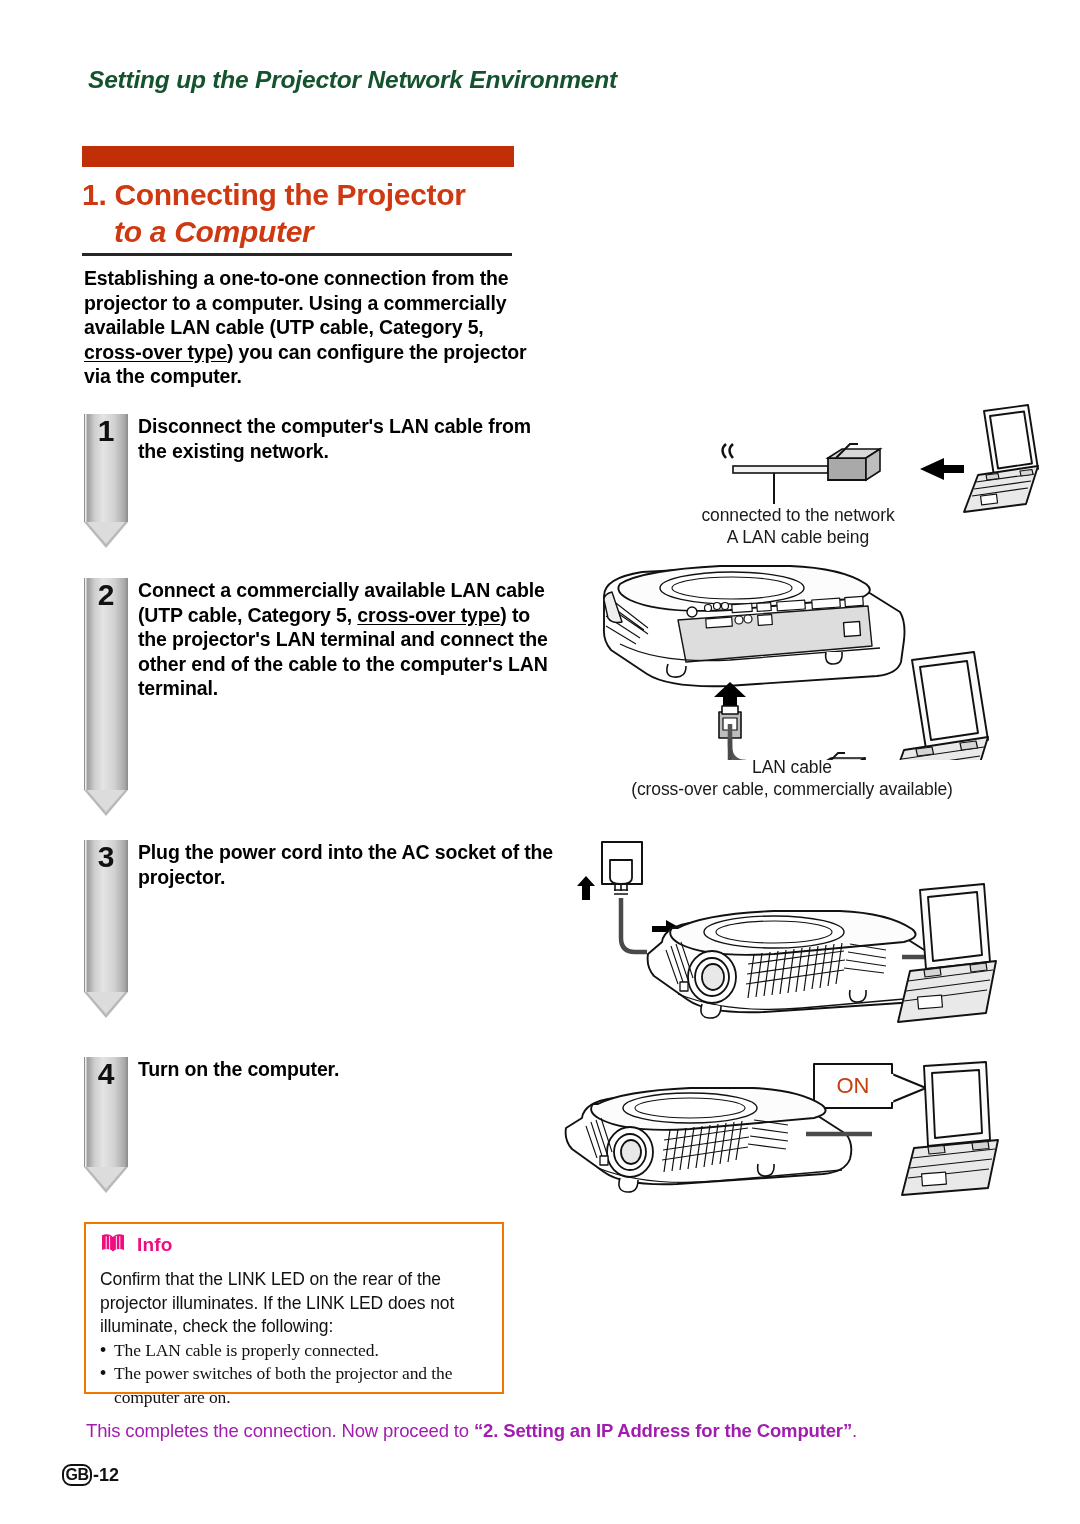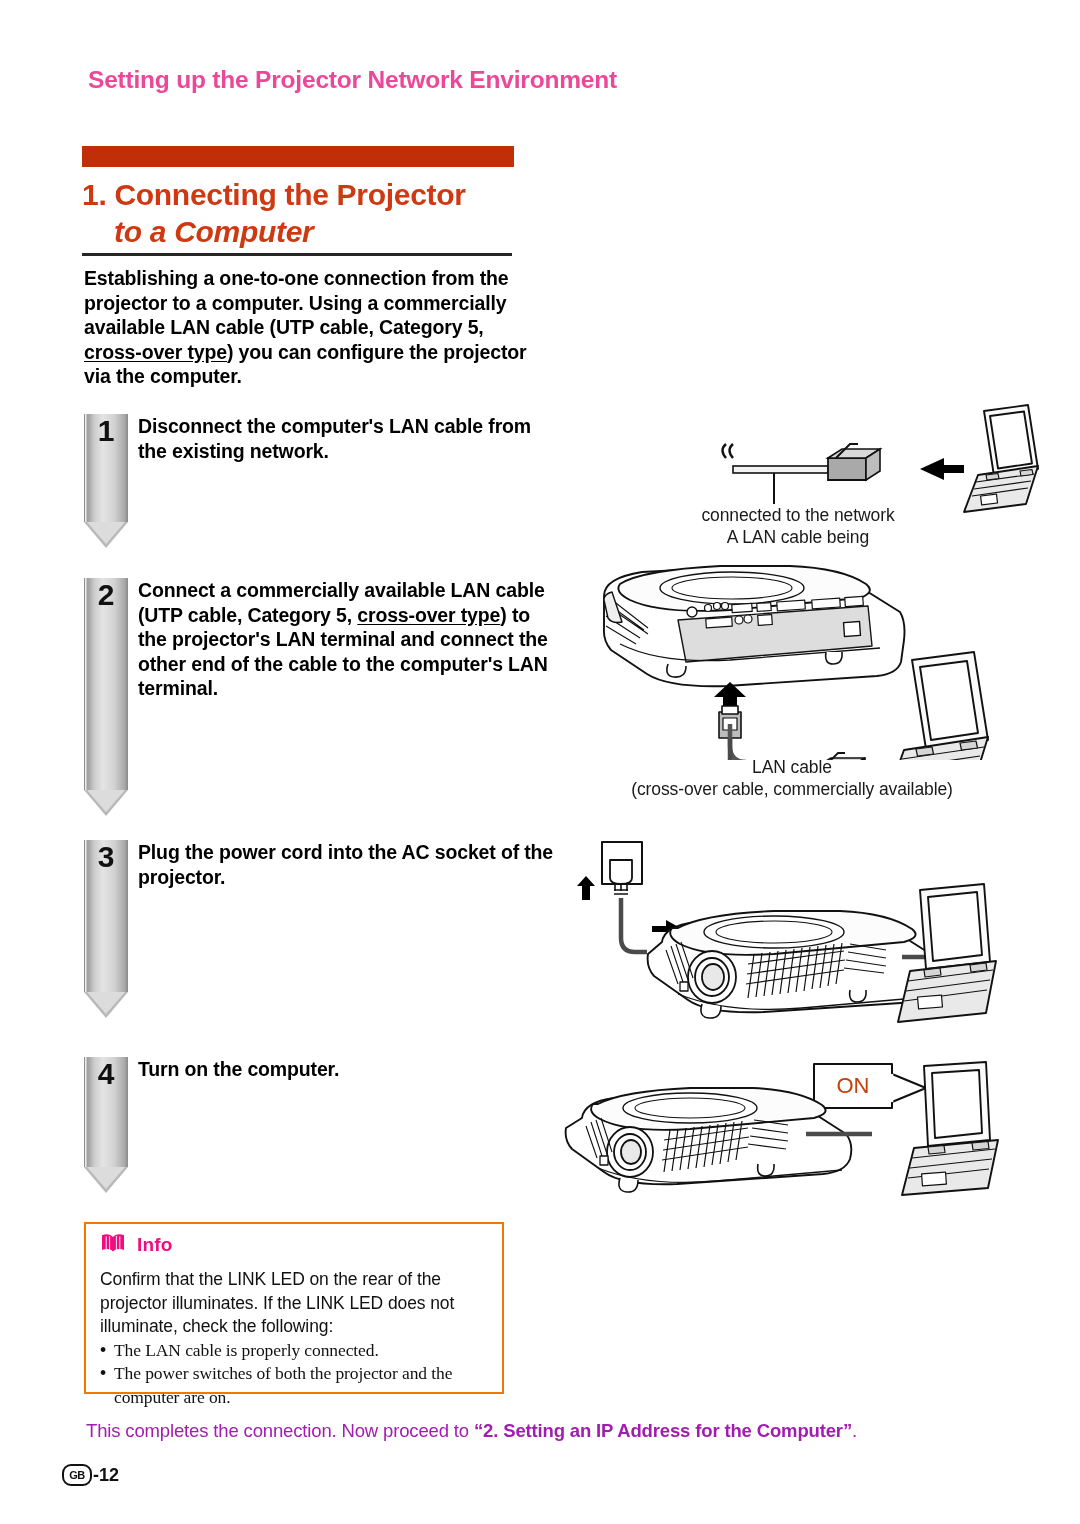--- a/index.html
+++ b/index.html
@@ -21,23 +21,24 @@
     inset: 0;
   }
 
   
   .running-head {
     position: absolute;
     left: 88px;
     top: 66px;
     font-size: 24.5px;
     font-weight: bold;
-    color: #ec4899;
+    color: #14532d;
     letter-spacing: -0.2px;
     white-space: nowrap;
+    font-style: italic;
   }
 
   
   .title-bar {
     position: absolute;
     left: 82px;
     top: 146px;
     width: 432px;
     height: 21px;
     background: #c12f08;
@@ -213,21 +214,21 @@
     color: #111;
   }
   .folio .gb {
     display: inline-flex;
     align-items: center;
     justify-content: center;
     width: 26px;
     height: 18px;
     border: 2px solid #111;
     border-radius: 9px;
-    font-size: 11px;
+    font-size: 16px;
     font-weight: bold;
     letter-spacing: -0.5px;
     margin-right: 1px;
   }
 </style>
 </head>
 <body>
 
 <div class="page">
 

